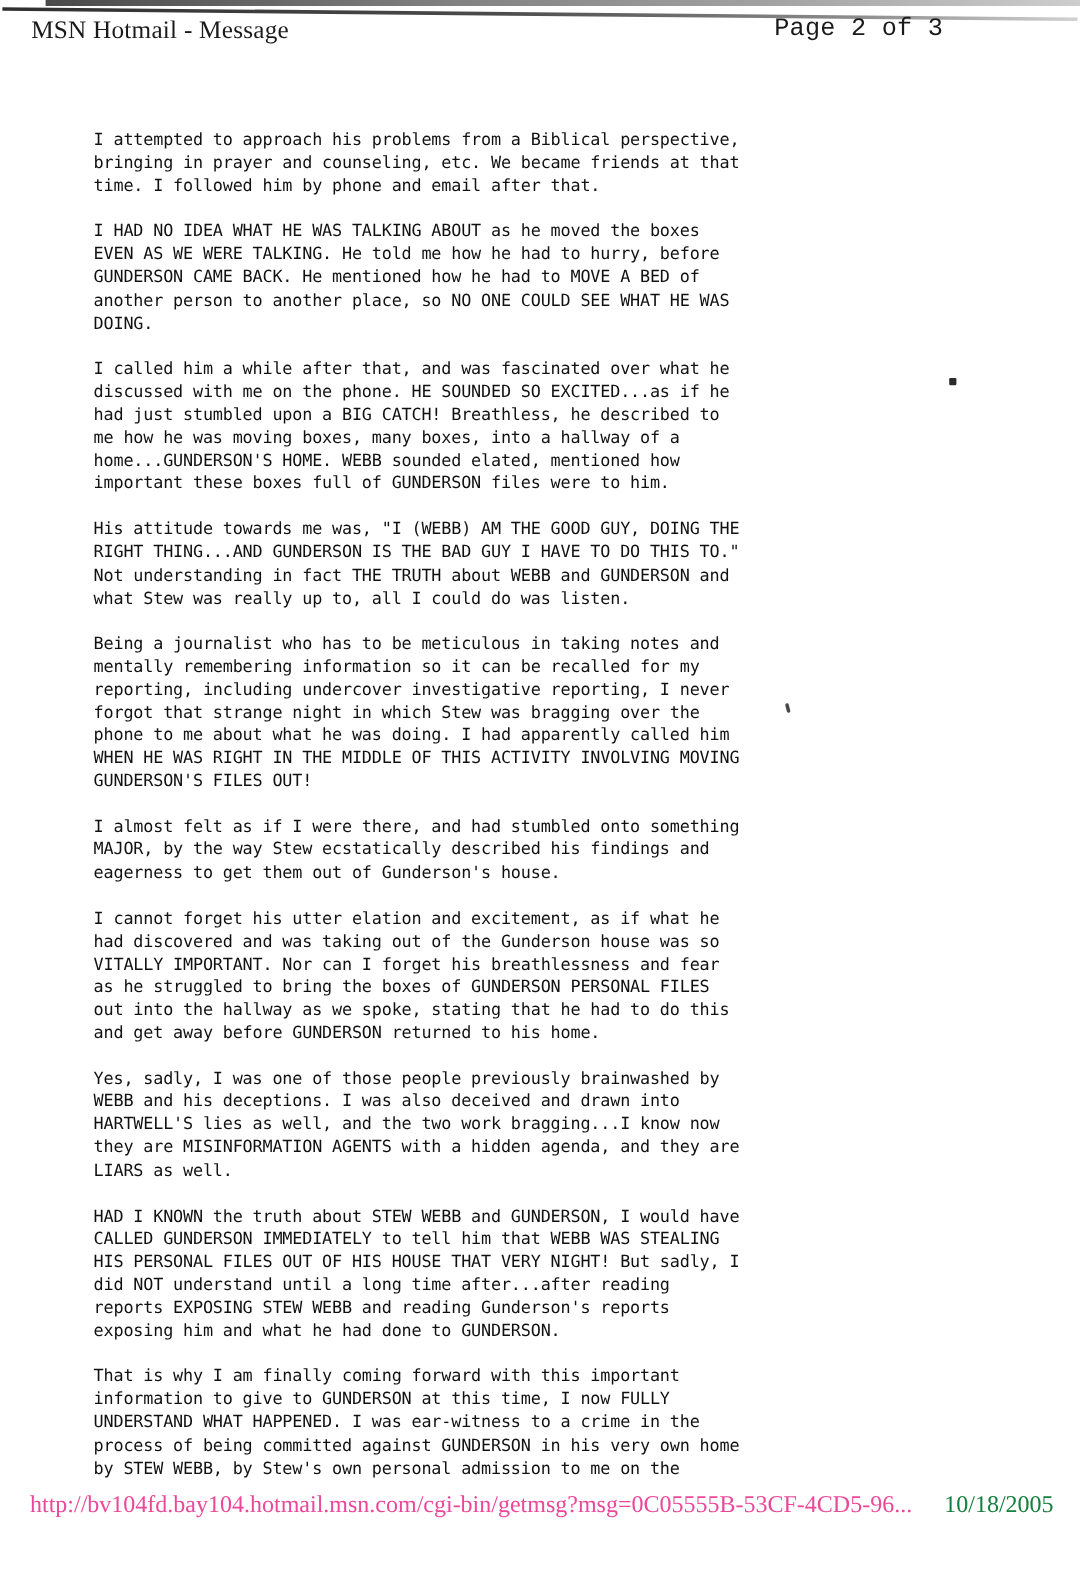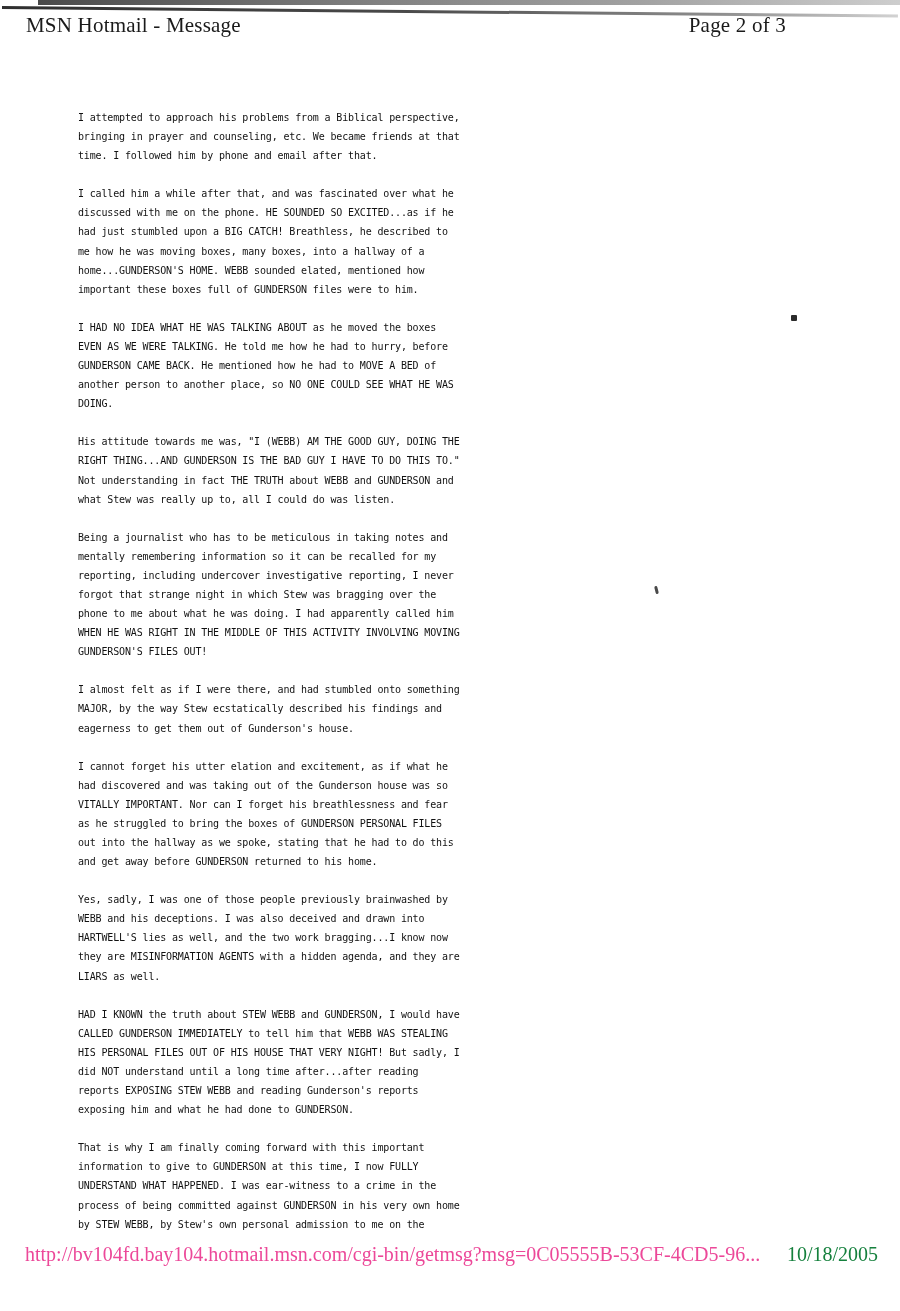--- a/index.html
+++ b/index.html
@@ -65,32 +65,33 @@
     white-space: nowrap;
   }
   .hdr-page {
     position: absolute;
     right: 22px;
     top: 0;
     font-size: 21px;
     letter-spacing: .2px;
     color: #1a1a1a;
     white-space: nowrap;
+    font-family: Liberation Mono, monospace;
   }
 
   
   .message-body {
     position: absolute;
     left: 78px;
     top: 108px;
     width: 740px;
   }
   .para {
     font-family: "DejaVu Sans Mono", "Liberation Mono", monospace;
-    font-size: 10px;
+    font-size: 14px;
     line-height: 19.1px;
     letter-spacing: -0.15px;
     color: #111111;
     white-space: pre-wrap;
     margin: 0 0 19px 0;
     -webkit-font-smoothing: none;
   }
   .para:last-child { margin-bottom: 0; }
 
   
@@ -128,31 +129,31 @@
 
 <div class="page-header">
   <div class="hdr-title">MSN Hotmail - Message</div>
   <div class="hdr-page">Page 2 of 3</div>
 </div>
 
 <div class="message-body">
   <p class="para">I attempted to approach his problems from a Biblical perspective,
 bringing in prayer and counseling, etc. We became friends at that
 time. I followed him by phone and email after that.</p>
+  <p class="para">I HAD NO IDEA WHAT HE WAS TALKING ABOUT as he moved the boxes
+EVEN AS WE WERE TALKING. He told me how he had to hurry, before
+GUNDERSON CAME BACK. He mentioned how he had to MOVE A BED of
+another person to another place, so NO ONE COULD SEE WHAT HE WAS
+DOING.</p>
   <p class="para">I called him a while after that, and was fascinated over what he
 discussed with me on the phone. HE SOUNDED SO EXCITED...as if he
 had just stumbled upon a BIG CATCH! Breathless, he described to
 me how he was moving boxes, many boxes, into a hallway of a
 home...GUNDERSON'S HOME. WEBB sounded elated, mentioned how
 important these boxes full of GUNDERSON files were to him.</p>
-  <p class="para">I HAD NO IDEA WHAT HE WAS TALKING ABOUT as he moved the boxes
-EVEN AS WE WERE TALKING. He told me how he had to hurry, before
-GUNDERSON CAME BACK. He mentioned how he had to MOVE A BED of
-another person to another place, so NO ONE COULD SEE WHAT HE WAS
-DOING.</p>
   <p class="para">His attitude towards me was, "I (WEBB) AM THE GOOD GUY, DOING THE
 RIGHT THING...AND GUNDERSON IS THE BAD GUY I HAVE TO DO THIS TO."
 Not understanding in fact THE TRUTH about WEBB and GUNDERSON and
 what Stew was really up to, all I could do was listen.</p>
   <p class="para">Being a journalist who has to be meticulous in taking notes and
 mentally remembering information so it can be recalled for my
 reporting, including undercover investigative reporting, I never
 forgot that strange night in which Stew was bragging over the
 phone to me about what he was doing. I had apparently called him
 WHEN HE WAS RIGHT IN THE MIDDLE OF THIS ACTIVITY INVOLVING MOVING

